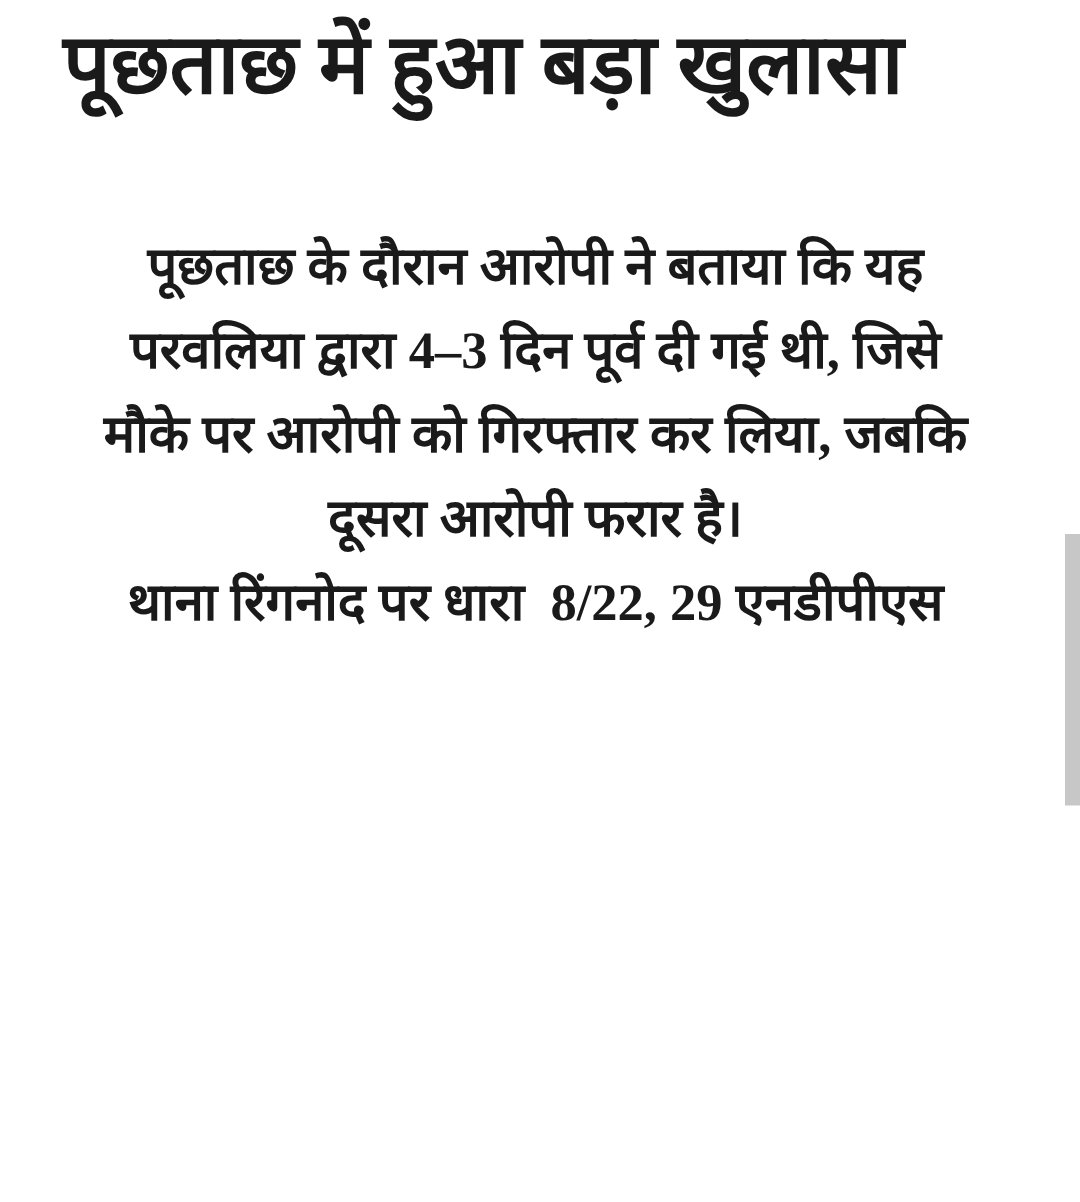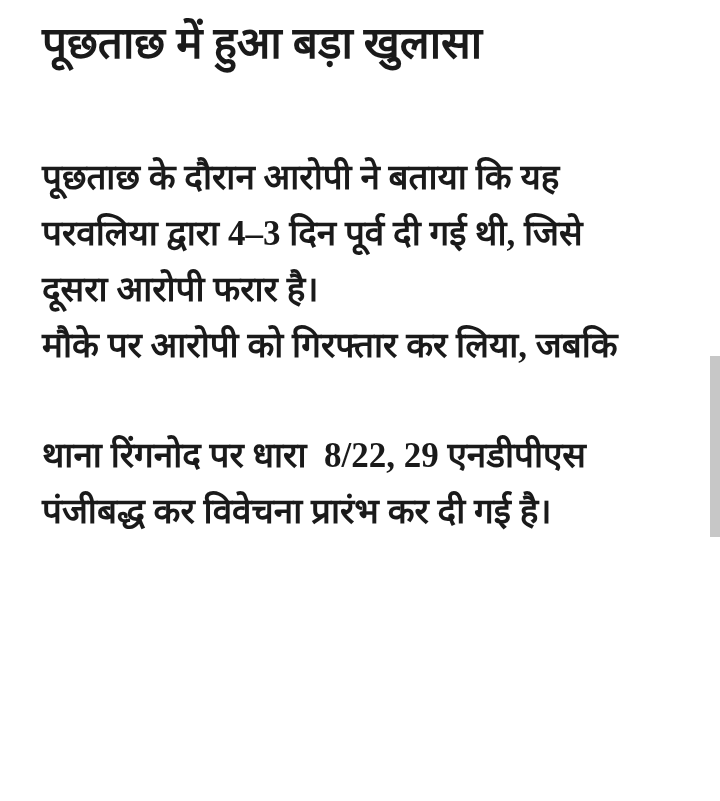--- a/index.html
+++ b/index.html
@@ -18,34 +18,35 @@
   .article {
     position: absolute;
     top: 0;
     left: 0;
     width: 720px;
     padding: 0 48px 0 42px;
     box-sizing: border-box;
   }
   .headline {
     margin: 16px 0 0 0;
-    font-size: 44px;
+    font-size: 56px;
     line-height: 56px;
     font-weight: 700;
     letter-spacing: 0px;
     white-space: pre-wrap;
   }
   .para {
     margin: 0;
     font-size: 35px;
     font-weight: 700;
     line-height: 56px;
+    text-align: center;
   }
   .para-1 { margin-top: 78px; }
-  .para-2 { margin-top: 54px; }
+  .para-2 { }
   .line {
     display: block;
     white-space: pre-wrap; 
   }
   .scrollbar-track {
     position: absolute;
     top: 0;
     right: 0;
     width: 10px;
     height: 801px;
@@ -62,26 +63,25 @@
 </head>
 <body style="color: rgb(26, 26, 26); background: rgb(255, 255, 255);">
 
 <div class="article">
 
   <h1 class="headline">पूछताछ में हुआ बड़ा खुलासा</h1>
 
   <p class="para para-1">
     <span class="line">पूछताछ के दौरान आरोपी ने बताया कि यह</span>
     <span class="line">परवलिया द्वारा 4–3 दिन पूर्व दी गई थी, जिसे</span>
+    <span class="line">मौके पर आरोपी को गिरफ्तार कर लिया, जबकि</span>
     <span class="line">दूसरा आरोपी फरार है।</span>
-    <span class="line">मौके पर आरोपी को गिरफ्तार कर लिया, जबकि</span>
   </p>
 
   <p class="para para-2">
     <span class="line">थाना रिंगनोद पर धारा  8/22, 29 एनडीपीएस</span>
-    <span class="line">पंजीबद्ध कर विवेचना प्रारंभ कर दी गई है।</span>
   </p>
 
 </div>
 
 <div class="scrollbar-track">
   <div class="scrollbar-thumb" style="background: rgb(199, 199, 199);"></div>
 </div>
 
 </body></html>

